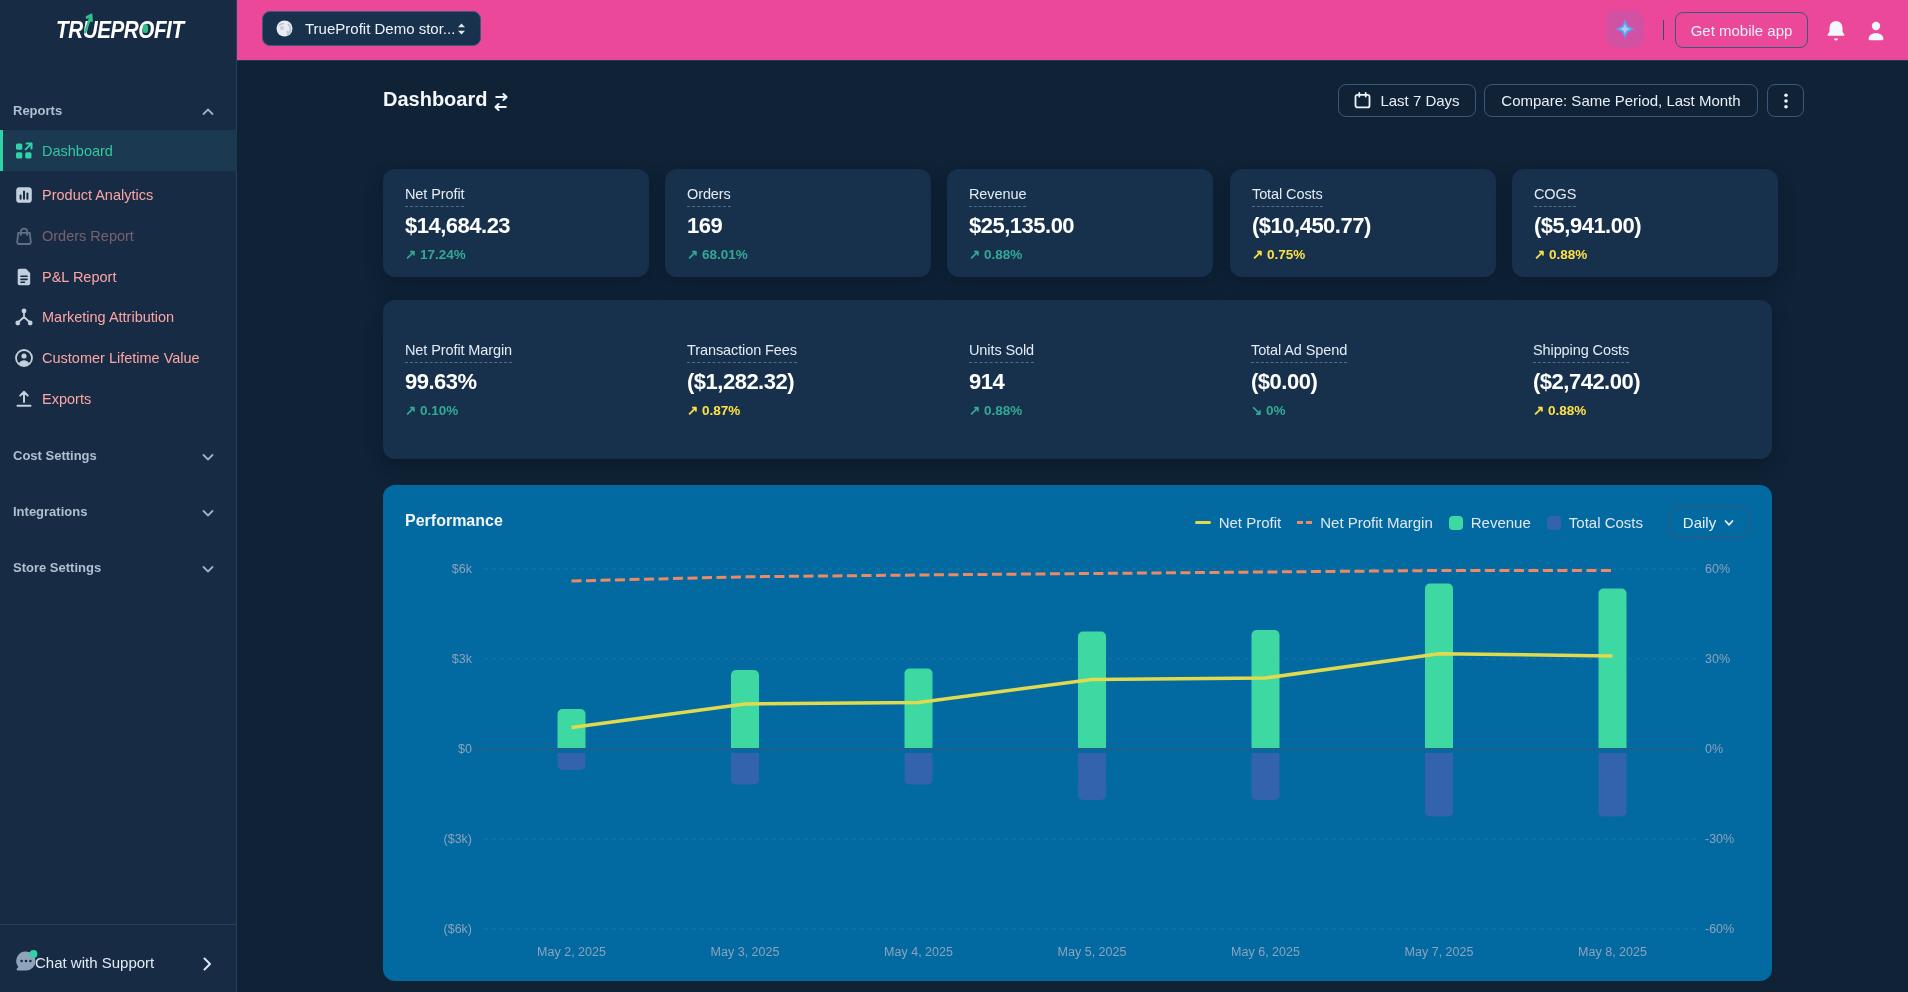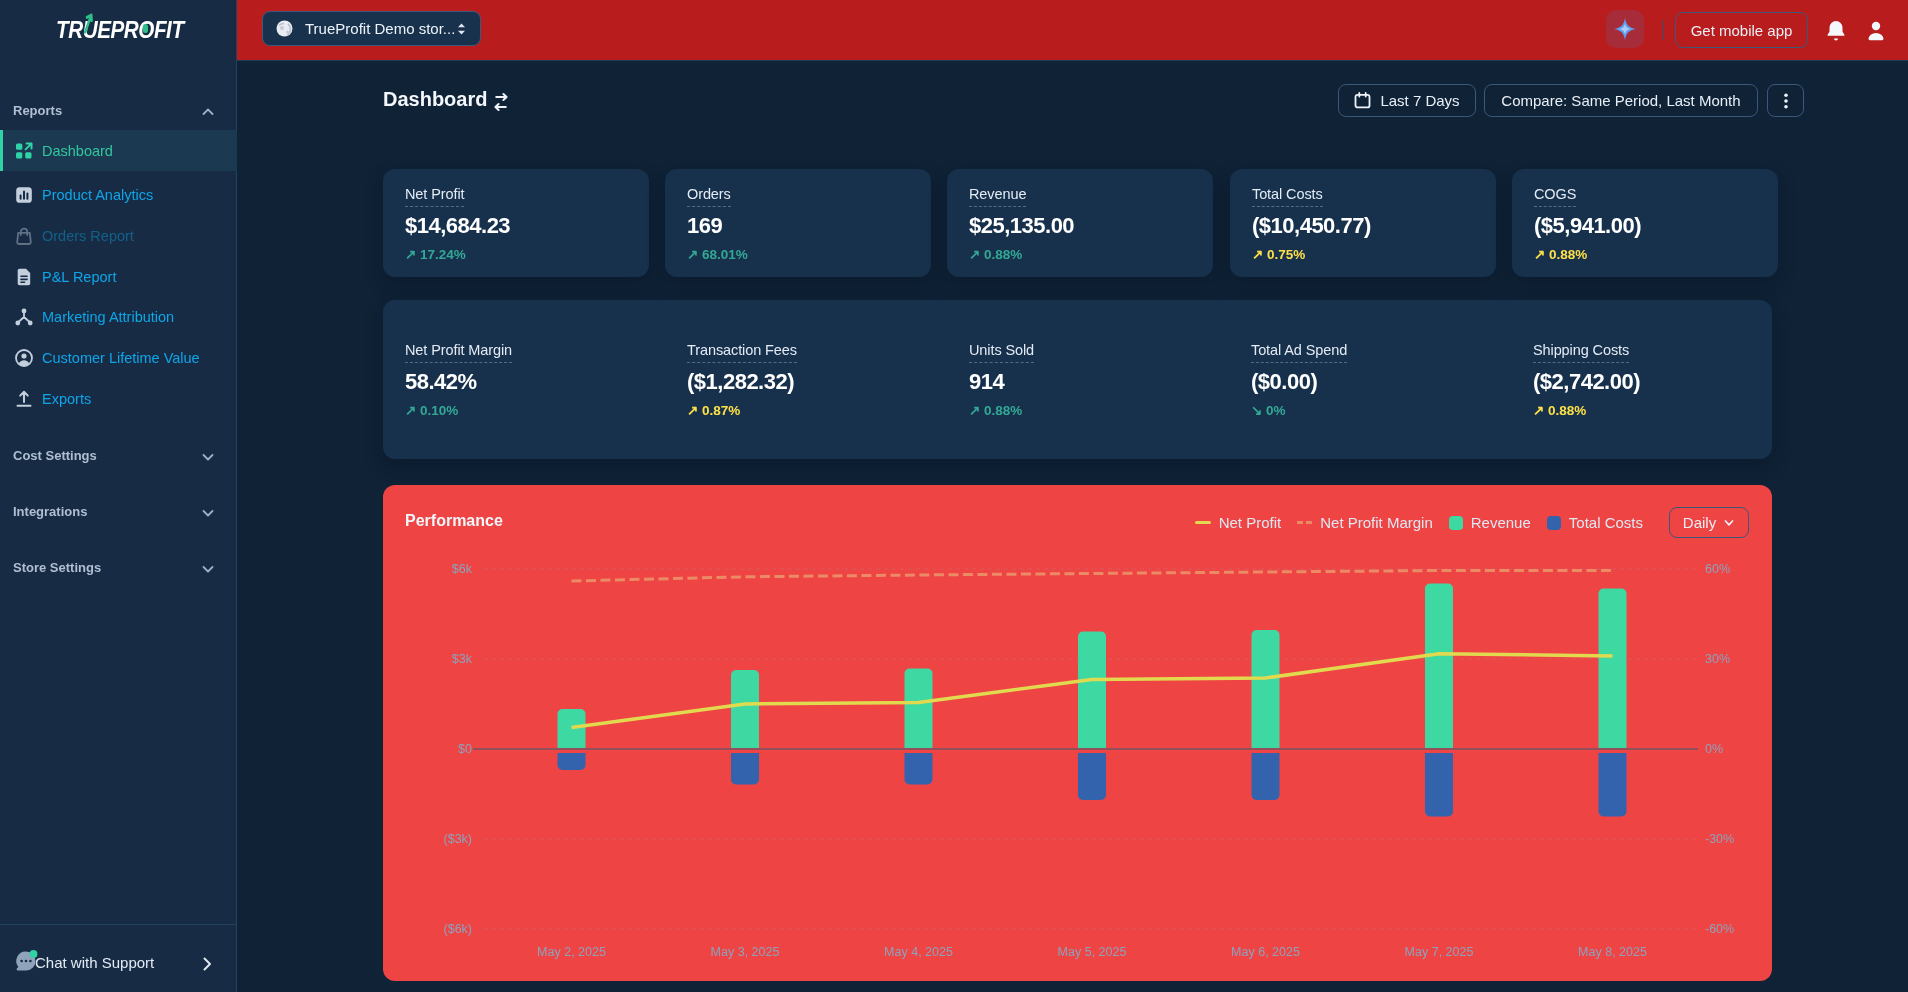--- a/index.html
+++ b/index.html
@@ -2,49 +2,49 @@
 <html><head>
 <meta charset="utf-8">
 <style>
 * { margin:0; padding:0; box-sizing:border-box; }
 html,body { width:1908px; height:992px; overflow:hidden; background:#0f2236; font-family:"Liberation Sans", sans-serif; }
 
 #sidebar { position:absolute; left:0; top:0; width:237px; height:992px; background:#172c44; border-right:1px solid #24425f; z-index:5; }
 #logo { position:absolute; left:56px; top:16px; font-style:italic; font-weight:bold; font-size:24px; color:#fff; letter-spacing:-0.5px; transform:scaleX(0.86); transform-origin:left center; }
 .navsec { position:absolute; left:13px; right:16px; font-size:13px; font-weight:bold; color:#b0bfd1; }
 .navsec .chev { position:absolute; right:4px; top:1px; }
-.navitem { position:absolute; left:0; width:237px; height:41px; display:flex; align-items:center; color:#0ea5e9; font-size:14.5px; }
+.navitem { position:absolute; left:0; width:237px; height:41px; display:flex; align-items:center; color:#fca5a5; font-size:14.5px; }
 .navitem .nicon { width:20px; height:20px; margin-left:14px; margin-right:8px; flex:none; }
 .navitem.active { background:#1c3952; color:#31c79c; }
 .navitem.active::before { content:""; position:absolute; left:0; top:0; bottom:0; width:3px; background:#2fd3a5; }
 .navitem.dim { opacity:0.42; }
 #chatrow { position:absolute; left:0; top:924px; width:237px; height:68px; border-top:1px solid #24425f; }
 
-#topbar { position:absolute; left:237px; top:0; width:1671px; height:61px; background:#b91c1c; border-bottom:1px solid #1f3c59; }
+#topbar { position:absolute; left:237px; top:0; width:1671px; height:61px; background:#ec4899; border-bottom:1px solid #1f3c59; }
 #storesel { position:absolute; left:25px; top:11px; width:219px; height:35px; background:#18324e; border:1px solid #3c5a7b; border-radius:8px; display:flex; align-items:center; color:#eef3f9; font-size:15px; }
 .btn { border:1px solid #3a587a; border-radius:8px; color:#e9eff7; font-size:15px; display:flex; align-items:center; justify-content:center; background:transparent; }
 #sparkbtn { position:absolute; left:1369px; top:10px; width:38px; height:38px; background:rgba(76,130,220,0.16); border-radius:10px; display:flex; align-items:center; justify-content:center; }
 #hdrdivider { position:absolute; left:1426px; top:20px; width:1px; height:20px; background:#31506f; }
 #getapp { position:absolute; left:1438px; top:12px; width:133px; height:36px; }
 
 #main { position:absolute; left:237px; top:61px; width:1671px; height:931px; background:#0f2236; }
 #pagehead { position:absolute; left:146px; top:27px; font-size:20px; font-weight:bold; color:#f4f7fb; }
 .card { position:absolute; top:108px; width:266px; height:108px; background:#17314d; border-radius:12px; box-shadow:0 8px 18px rgba(4,12,24,0.28); }
 .ctitle { position:absolute; left:22px; top:17px; font-size:14.5px; color:#e4ebf4; letter-spacing:-0.1px; }
 .ctitle span { border-bottom:1px dashed rgba(200,218,235,0.35); padding-bottom:4px; }
 .cvalue { position:absolute; left:22px; top:44px; font-size:22px; font-weight:bold; color:#fff; letter-spacing:-0.5px; }
 .cchange { position:absolute; left:22px; top:77px; font-size:13.5px; font-weight:bold; }
 .up { color:#33a894; } .down { color:#fde047; }
 #row2 { position:absolute; left:146px; top:239px; width:1389px; height:159px; background:#17314d; border-radius:12px; box-shadow:0 8px 18px rgba(4,12,24,0.28); }
 .m2 { position:absolute; top:0; width:270px; height:159px; }
 .m2 .ctitle { top:42px; }
 .m2 .cvalue { top:69px; }
 .m2 .cchange { top:102px; }
 
-#chartpanel { position:absolute; left:146px; top:424px; width:1389px; height:496px; background:#ef4444; border-radius:12px; }
+#chartpanel { position:absolute; left:146px; top:424px; width:1389px; height:496px; background:#0369a1; border-radius:12px; }
 #perfTitle { position:absolute; left:22px; top:27px; font-size:16px; font-weight:bold; color:#f2f6fa; }
 #legend { position:absolute; right:129px; top:29px; display:flex; align-items:center; gap:16px; color:#dfe8f2; font-size:15px; }
 .leg { display:flex; align-items:center; gap:8px; }
 #dailybtn { position:absolute; left:1286px; top:22px; width:80px; height:31px; font-size:15px; gap:7px; }
 #headbtns { position:absolute; top:23px; height:33px; display:flex; }
 .hb { height:33px; border:1px solid #3a587a; border-radius:8px; display:flex; align-items:center; justify-content:center; color:#e9eff7; font-size:15px; gap:9px; }
 .navsec .chev svg, .navitem svg { display:block; }
 #logo { white-space:nowrap; }
 .ico { display:flex; align-items:center; justify-content:center; }
 </style>
@@ -243,21 +243,21 @@
     <div class="cchange down">↗ 0.75%</div>
   </div>
   <div class="card" style="left:1275px;">
     <div class="ctitle"><span>COGS</span></div>
     <div class="cvalue">($5,941.00)</div>
     <div class="cchange down">↗ 0.88%</div>
   </div>
   <div id="row2">
     <div class="m2" style="left:0;">
       <div class="ctitle"><span>Net Profit Margin</span></div>
-      <div class="cvalue">58.42%</div>
+      <div class="cvalue">99.63%</div>
       <div class="cchange up">↗ 0.10%</div>
     </div>
     <div class="m2" style="left:282px;">
       <div class="ctitle"><span>Transaction Fees</span></div>
       <div class="cvalue">($1,282.32)</div>
       <div class="cchange down">↗ 0.87%</div>
     </div>
     <div class="m2" style="left:564px;">
       <div class="ctitle"><span>Units Sold</span></div>
       <div class="cvalue">914</div>

